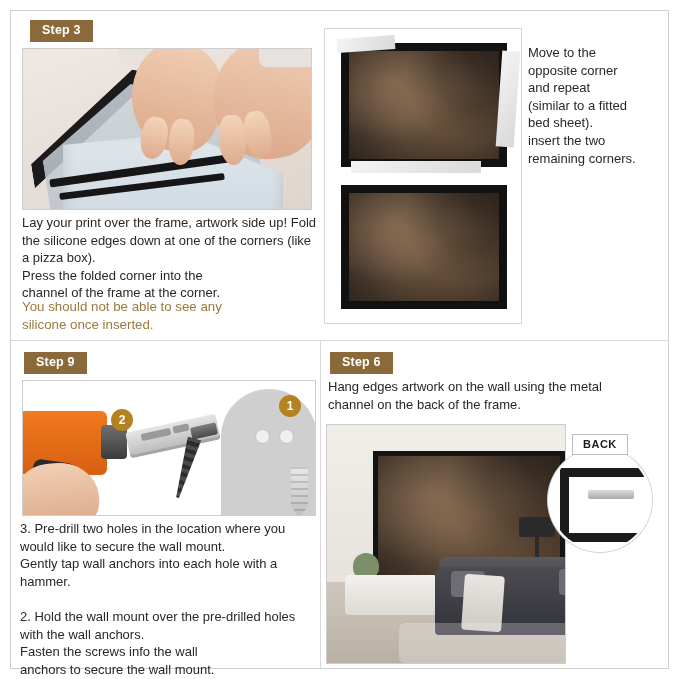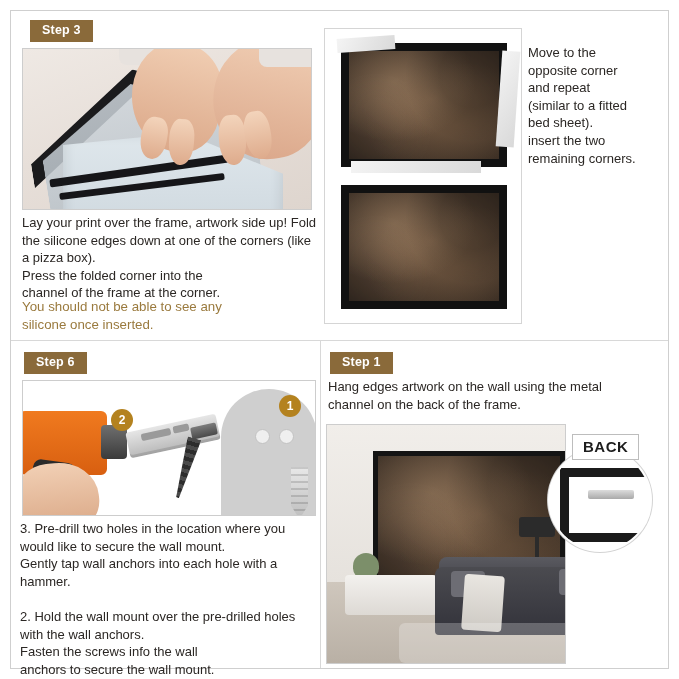--- a/index.html
+++ b/index.html
@@ -307,21 +307,21 @@
   }
   .bubble .b-channel {
     position:absolute; left: 38px; top: 40px; width: 46px; height: 9px;
     background: linear-gradient(180deg,#dcdcdc,#a9a9a9);
     border-radius:2px;
   }
   .back-label {
     position:absolute;
     background:#fff;
     border:1px solid #bdbdbd;
-    font-size: 15px; font-weight: bold; letter-spacing:.5px;
+    font-size: 11px; font-weight: bold; letter-spacing:.5px;
     padding: 3px 10px 4px 10px;
     color:#1d1d1d;
     text-align:right;
   }
 </style>
 </head>
 <body>
 
 <div class="page">
   <div class="frame"></div>
@@ -373,21 +373,21 @@
 (similar to a fitted
 bed sheet).
 insert the two
 remaining corners.</div>
 
     <div class="divider" style="left:11px; top:340px; width:657px;"></div>
 
     <div class="abs" style="left:320px; top:340px; width:1px; height:328px; background:#d8d8d8;"></div>
 
     <div class="abs" style="left:24px; top:352px;">
-      <span class="badge">Step 6</span>
+      <span class="badge">Step 9</span>
     </div>
 
     <div class="photo bordered p4" style="left:22px; top:380px; width:294px; height:136px;">
       <div class="gray-circle"></div>
       <div class="gray-rect"></div>
       <div class="hole" style="left:232px; top:48px;"></div>
       <div class="hole" style="left:256px; top:48px;"></div>
       <div class="anchor"></div>
       <div class="anchor-lines"></div>
 
@@ -407,21 +407,21 @@
     </div>
 
     <div class="abs body-text" style="left:20px; top:520px; width:292px;">3. Pre-drill two holes in the location where you would like to secure the wall mount.
 Gently tap wall anchors into each hole with a hammer.
 
 2. Hold the wall mount over the pre-drilled holes with the wall anchors.
 Fasten the screws info the wall
 anchors to secure the wall mount.</div>
 
     <div class="abs" style="left:330px; top:352px;">
-      <span class="badge">Step 1</span>
+      <span class="badge">Step 6</span>
     </div>
     <div class="abs body-text" style="left:328px; top:378px; width:320px;">Hang edges artwork on the wall using the metal channel on the back of the frame.</div>
 
     <div class="photo bordered room" style="left:326px; top:424px; width:240px; height:240px;">
       <div class="wall"></div>
       <div class="floor"></div>
       <div class="art-frame">
         <div class="art" style="position:relative; width:100%; height:100%;"></div>
       </div>
       <div class="lamp-stem"></div>

